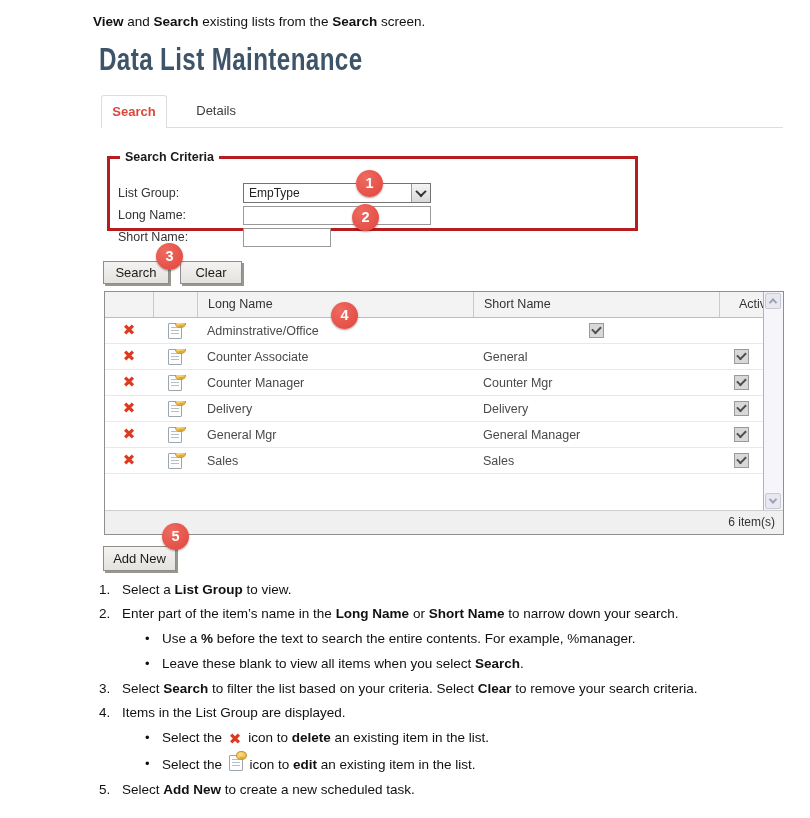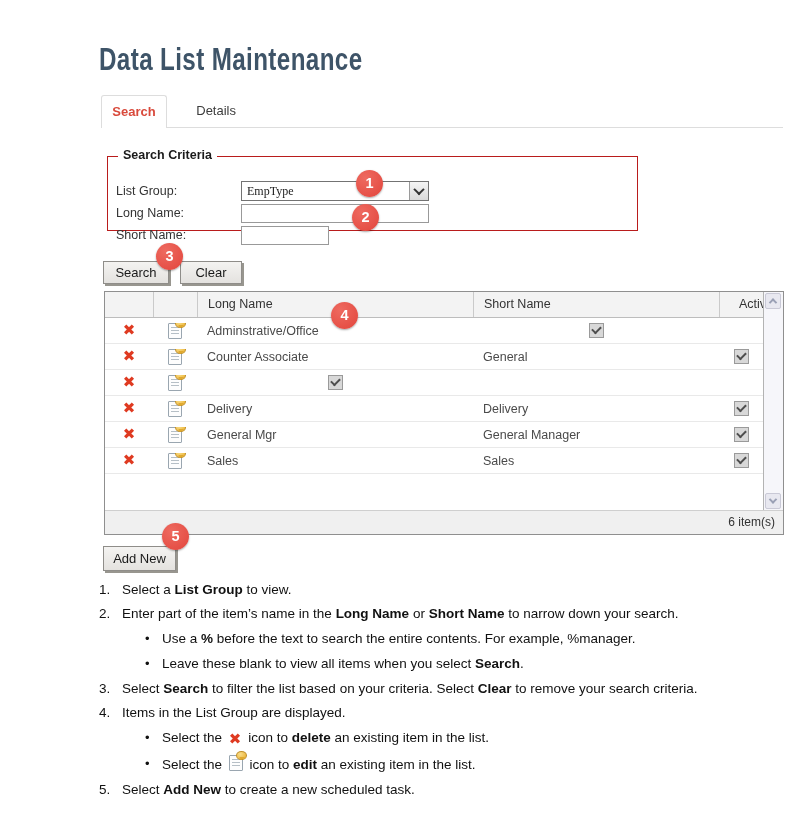--- a/index.html
+++ b/index.html
@@ -17,27 +17,27 @@
 
   
   .tab-search{position:absolute;left:101px;top:95px;width:66px;height:33px;box-sizing:border-box;
       background:#fff;border:1px solid #ddd;border-bottom:none;border-radius:3px 3px 0 0;z-index:2;
       text-align:center;line-height:31px;font-size:13px;font-weight:700;color:var(--tab-active-red,#d94a3c);cursor:pointer;}
   .tab-details{position:absolute;left:170px;top:95px;width:66px;height:33px;text-align:right;
       line-height:31px;font-size:13px;color:#3c3c3c;cursor:pointer;}
   .tab-line{position:absolute;left:101px;top:127px;width:682px;height:0;border-top:1px solid #ddd;}
 
   
-  .groupbox{position:absolute;left:107px;top:156px;width:531px;height:75px;border:1px solid #b91c1c;box-sizing:border-box;}
+  .groupbox{position:absolute;left:107px;top:156px;width:531px;height:75px;border:3px solid #b91c1c;box-sizing:border-box;}
   .legend{position:absolute;top:-9px;left:10px;background:#fff;padding:0 5px;font-size:12.5px;font-weight:700;color:#1a1a1a;}
   .lbl{position:absolute;left:8px;font-size:12.5px;color:#333;}
   .lbl1{top:27px}.lbl2{top:49px}.lbl3{top:71px}
   .combo{position:absolute;left:133px;top:24px;width:188px;height:20px;box-sizing:border-box;
          border:1px solid #737373;background:#fff;cursor:pointer;}
-  .combo-text{position:absolute;left:5px;top:2px;font-size:12px;color:#222;font-family:Liberation Serif, serif;}
+  .combo-text{position:absolute;left:5px;top:2px;font-size:12px;color:#222;}
   .combo-btn{position:absolute;right:0;top:0;bottom:0;width:18px;background:linear-gradient(#f4f4f4,#d9d9d9);
          border-left:1px solid #9a9a9a;display:flex;align-items:center;justify-content:center;}
   .txt{position:absolute;box-sizing:border-box;border:1px solid #999;background:#fff;height:19px;
        font:12px "Liberation Sans",sans-serif;padding:0 4px;color:#222;}
   .txt-long{left:133px;top:47px;width:188px;}
   .txt-short{left:133px;top:69px;width:88px;}
 
   
   .chev{display:inline-block;width:6px;height:6px;border-right:2px solid #333;border-bottom:2px solid #333;}
   .chev-down{transform:rotate(45deg) translate(-1px,-1px);}
@@ -107,20 +107,21 @@
   .ins-item{display:flex;margin-bottom:7px;}
   .ins-num{width:23px;flex:0 0 23px;}
   .ins-bullet{display:flex;margin:8px 0 8px 46px;align-items:flex-start;}
   .dot{width:17px;flex:0 0 17px;font-size:13px;}
 </style>
 </head>
 <body>
 
 <div class="page">
 
+  <p class="intro"><b>View</b><span> and </span><b>Search</b><span> existing lists from the </span><b>Search</b><span> screen.</span></p>
 
   <h1 class="title">Data List Maintenance</h1>
 
   <div class="tab-search">
     <span>Search</span>
   </div>
   <div class="tab-details">
     <span>Details</span>
   </div>
   <div class="tab-line"></div>
@@ -183,20 +184,22 @@
         </div>
         <div class="trow">
           <span class="cell c-del">
             <span class="del-x">✖</span>
           </span>
           <span class="cell c-edit">
             <span class="edit-icon">
               <span class="balloon"></span>
             </span>
           </span>
+          <span class="cell c-long">Counter Manager</span>
+          <span class="cell c-short">Counter Mgr</span>
           <span class="cell c-active">
             <span class="checkbox checked"></span>
           </span>
         </div>
         <div class="trow">
           <span class="cell c-del">
             <span class="del-x">✖</span>
           </span>
           <span class="cell c-edit">
             <span class="edit-icon">

